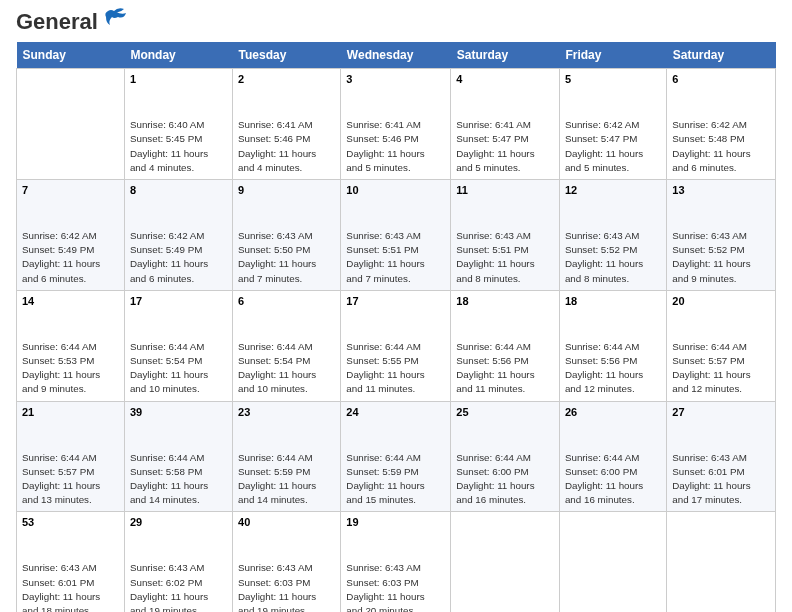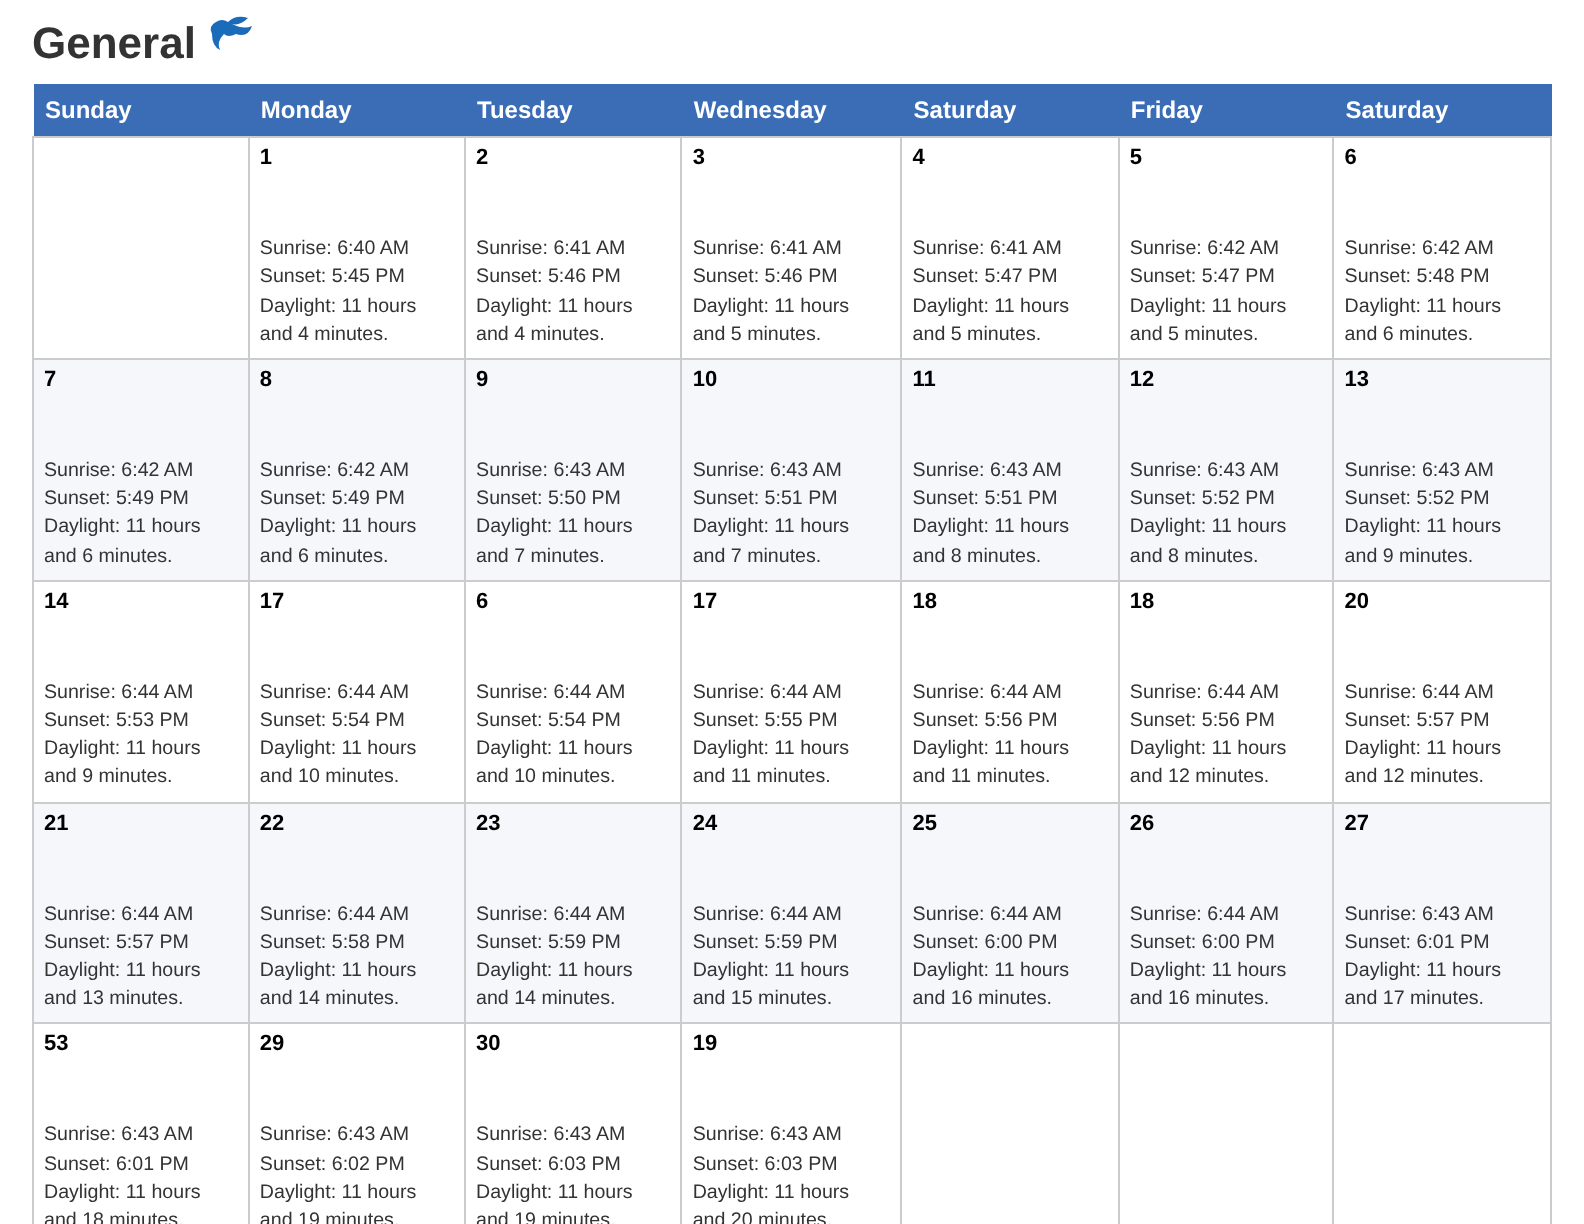--- a/index.html
+++ b/index.html
@@ -202,21 +202,21 @@
             <span class="day-num">20</span>
             <div class="day-info">Sunrise: 6:44 AM<br>Sunset: 5:57 PM<br>Daylight: 11 hours<br>and 12 minutes.</div>
           </td>
         </tr>
         <tr>
           <td>
             <span class="day-num">21</span>
             <div class="day-info">Sunrise: 6:44 AM<br>Sunset: 5:57 PM<br>Daylight: 11 hours<br>and 13 minutes.</div>
           </td>
           <td>
-            <span class="day-num">22</span>
+            <span class="day-num">39</span>
             <div class="day-info">Sunrise: 6:44 AM<br>Sunset: 5:58 PM<br>Daylight: 11 hours<br>and 14 minutes.</div>
           </td>
           <td>
             <span class="day-num">23</span>
             <div class="day-info">Sunrise: 6:44 AM<br>Sunset: 5:59 PM<br>Daylight: 11 hours<br>and 14 minutes.</div>
           </td>
           <td>
             <span class="day-num">24</span>
             <div class="day-info">Sunrise: 6:44 AM<br>Sunset: 5:59 PM<br>Daylight: 11 hours<br>and 15 minutes.</div>
           </td>
@@ -236,21 +236,21 @@
         <tr>
           <td>
             <span class="day-num">53</span>
             <div class="day-info">Sunrise: 6:43 AM<br>Sunset: 6:01 PM<br>Daylight: 11 hours<br>and 18 minutes.</div>
           </td>
           <td>
             <span class="day-num">29</span>
             <div class="day-info">Sunrise: 6:43 AM<br>Sunset: 6:02 PM<br>Daylight: 11 hours<br>and 19 minutes.</div>
           </td>
           <td>
-            <span class="day-num">30</span>
+            <span class="day-num">40</span>
             <div class="day-info">Sunrise: 6:43 AM<br>Sunset: 6:03 PM<br>Daylight: 11 hours<br>and 19 minutes.</div>
           </td>
           <td>
             <span class="day-num">19</span>
             <div class="day-info">Sunrise: 6:43 AM<br>Sunset: 6:03 PM<br>Daylight: 11 hours<br>and 20 minutes.</div>
           </td>
           <td class="empty"></td>
           <td class="empty"></td>
           <td class="empty"></td>
         </tr>

